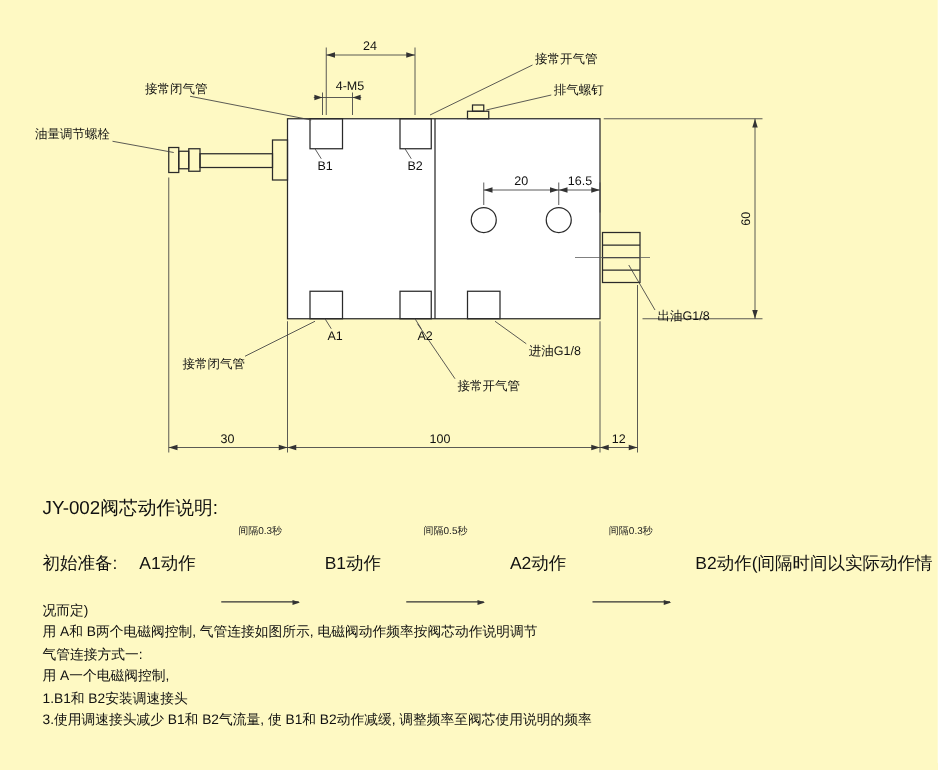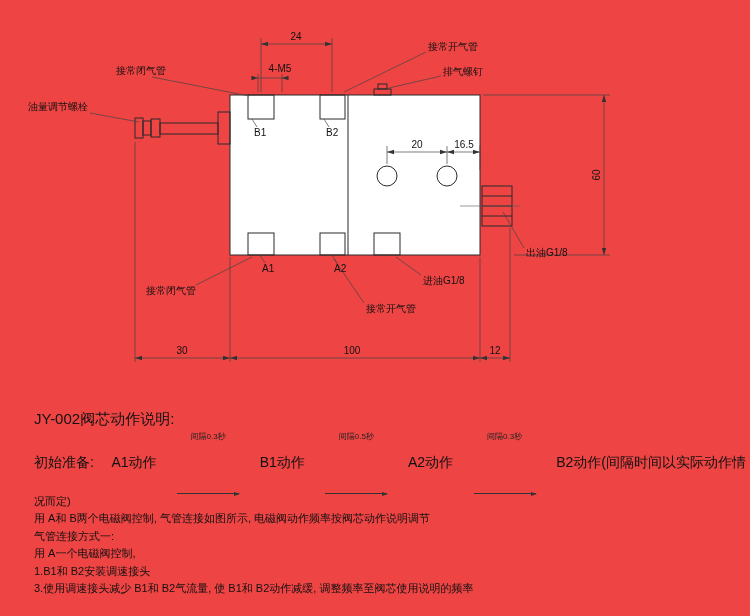--- a/index.html
+++ b/index.html
@@ -1,27 +1,27 @@
 <!DOCTYPE html>
 <html><head>
 <meta charset="utf-8">
 <style>
   html, body { margin: 0; padding: 0; }
   body {
     width: 750px; height: 616px; background: #ffffff;
     font-family: "Liberation Sans", "DejaVu Sans", sans-serif;
     color: #111;
   }
-  .page { position: relative; width: 750px; height: 616px; overflow: hidden; background: #ef4444; }
+  .page { position: relative; width: 750px; height: 616px; overflow: hidden; background: #fef9c3; }
   .drawing { position: absolute; left: 0; top: 0; }
   .drawing text {
     font-family: "Liberation Sans", "DejaVu Sans", sans-serif;
     font-size: 10px; fill: #111;
   }
-  .desc { position: absolute; left: 34px; top: 397px; width: 712px; margin-top: 12px; }
+  .desc { position: absolute; left: 34px; top: 397px; width: 712px; }
   .desc-title { font-size: 15px; line-height: 19px; margin-bottom: 3px; }
   .prep-line { display: flex; align-items: center; font-size: 14px; line-height: 21px; white-space: nowrap; justify-content: space-between; }
   .prep-label { margin-right: 6px; }
   .interval { display: inline-flex; flex-direction: column; align-items: center; margin: 0 9px; position: relative; top: 1px; gap: 48px; }
   .itext { font-size: 8px; line-height: 9px; color: #222; }
   .iarrow { width: 62px; height: 4px; border-bottom: 1px solid #333; position: relative; }
   .iarrow::after {
     content: ""; position: absolute; right: -1px; bottom: -3px; width: 0; height: 0;
     border-left: 6px solid #333; border-top: 2.5px solid transparent; border-bottom: 2.5px solid transparent;
   }

